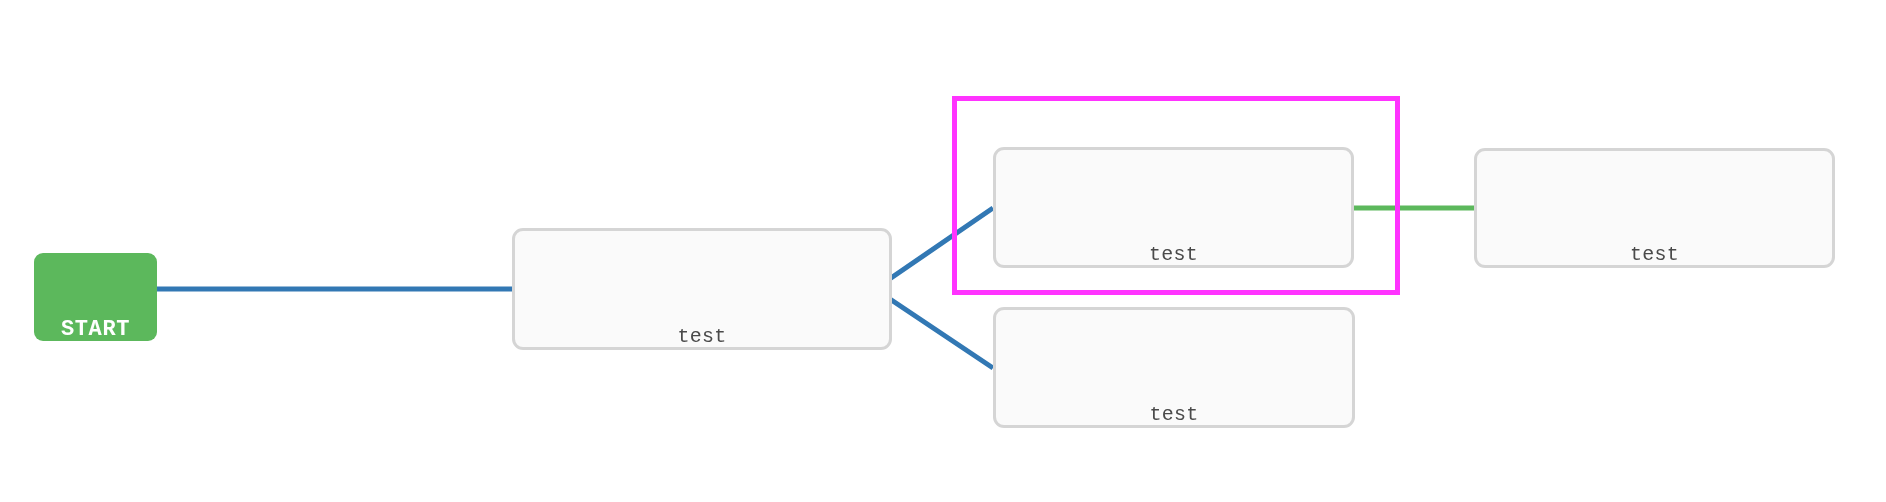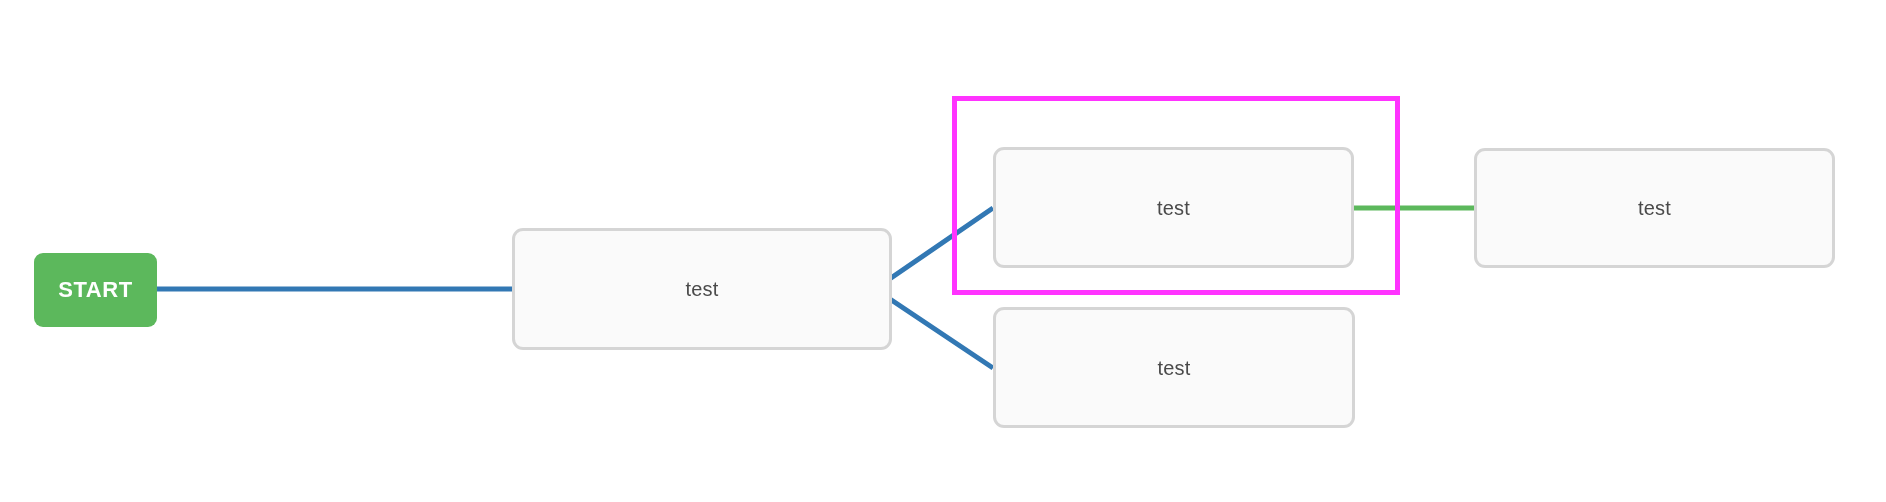--- a/index.html
+++ b/index.html
@@ -23,23 +23,24 @@
     left: 0;
     top: 0;
     width: 1886px;
     height: 502px;
     pointer-events: none;
   }
   .node {
     position: absolute;
     box-sizing: border-box;
     display: flex;
-    align-items: center;
+    align-items: flex-end;
     justify-content: center;
     text-align: center;
+    font-family: Liberation Mono, monospace;
   }
   .node-process {
     background: #fafafa;
     border: 3px solid #d5d5d5;
     border-radius: 11px;
     color: #4a4a4a;
     font-size: 20px;
     font-weight: 400;
     letter-spacing: 0.2px;
   }
@@ -71,21 +72,21 @@
 
   <svg id="edge-layer" viewBox="0 0 1886 502" xmlns="http://www.w3.org/2000/svg">
     <g id="edges-group">
         <polyline points="157,289 513,289" fill="none" stroke="#3278b4" stroke-width="5" stroke-linecap="butt" stroke-linejoin="miter"></polyline>
         <polyline points="891,289 875,289 993,208" fill="none" stroke="#3278b4" stroke-width="5" stroke-linecap="butt" stroke-linejoin="miter"></polyline>
         <polyline points="891,289 875,289 993,368" fill="none" stroke="#3278b4" stroke-width="5" stroke-linecap="butt" stroke-linejoin="miter"></polyline>
         <polyline points="1353,208 1474,208" fill="none" stroke="#5cb85c" stroke-width="5" stroke-linecap="butt" stroke-linejoin="miter"></polyline>
       </g>
   </svg>
 
-  <div class="node node-start" style="left: 34px; top: 253px; width: 123px; height: 74px; background: rgb(92, 184, 92); color: rgb(255, 255, 255);">
+  <div class="node node-start" style="left: 34px; top: 253px; width: 123px; height: 88px; background: rgb(92, 184, 92); color: rgb(255, 255, 255);">
     <span class="node-label">START</span>
   </div>
 
   <div class="node node-process" style="left: 512px; top: 228px; width: 380px; height: 122px; background: rgb(250, 250, 250); border-color: rgb(213, 213, 213); color: rgb(74, 74, 74);">
     <span class="node-label">test</span>
   </div>
 
   <div class="node node-process" style="left: 993px; top: 147px; width: 361px; height: 121px; background: rgb(250, 250, 250); border-color: rgb(213, 213, 213); color: rgb(74, 74, 74);">
     <span class="node-label">test</span>
   </div>

